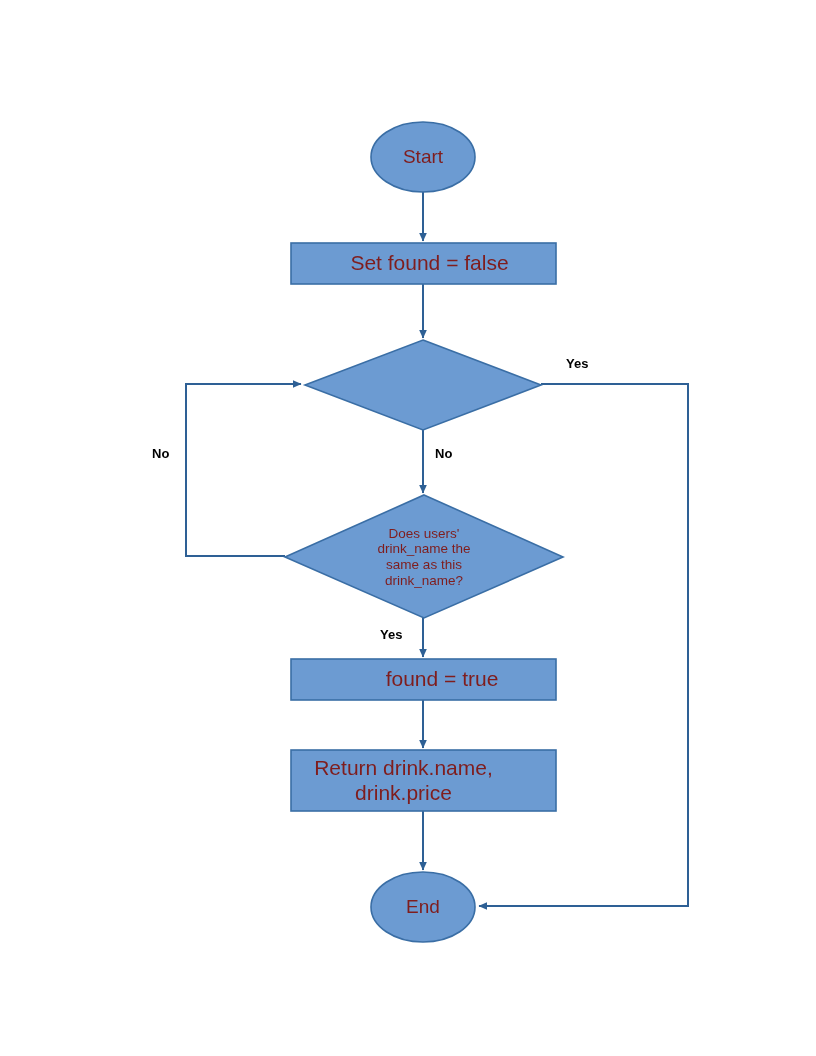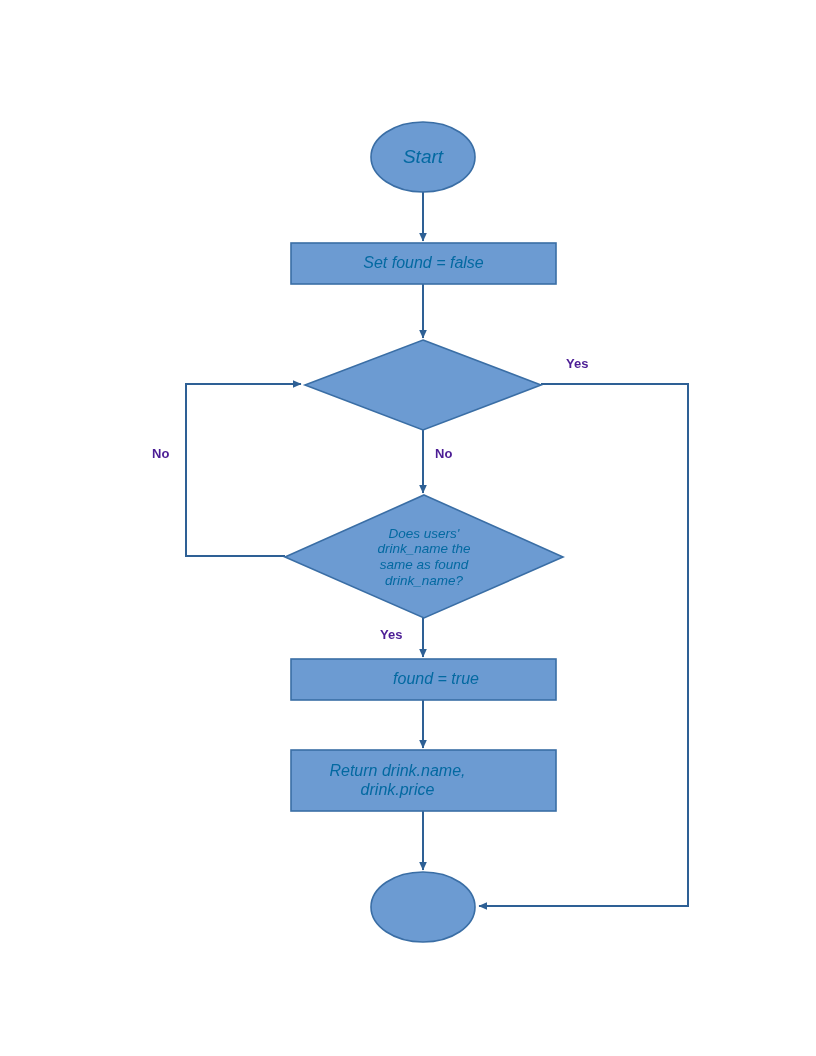--- a/index.html
+++ b/index.html
@@ -25,37 +25,36 @@
     left: 0;
     width: 816px;
     height: 1056px;
   }
   .node-label {
     position: absolute;
     display: flex;
     align-items: center;
     justify-content: center;
     text-align: center;
-    color: #0369a1;
+    color: #7f1d1d;
     font-family: "Liberation Sans", sans-serif;
     pointer-events: none;
     white-space: pre-line;
     line-height: 1.16;
-    font-style: italic;
   }
   .label-terminator { font-size: 19px; }
-  .label-process    { font-size: 16px; }
+  .label-process    { font-size: 21px; margin-left: 6px; }
   .label-decision-1 { font-size: 17px; }
   .label-decision-2 { font-size: 13.5px; }
   .edge-label {
     position: absolute;
     font-family: "Liberation Sans", sans-serif;
     font-size: 13px;
     font-weight: bold;
-    color: #4c1d95;
+    color: #000000;
     white-space: nowrap;
     pointer-events: none;
   }
 </style>
 </head>
 <body>
 
 <div id="flowchart-canvas">
 
   <svg id="flow-svg" viewBox="0 0 816 1056">
@@ -99,28 +98,29 @@
     <ellipse cx="423" cy="907" rx="52" ry="35" fill="#6c9bd2" stroke="#3a6ea5" stroke-width="1.6"></ellipse>
   </svg>
 
   <div class="node-label label-terminator" style="left:371px; top:122px; width:104px; height:70px;">Start</div>
 
   <div class="node-label label-process" style="left:291px; top:243px; width:265px; height:41px;">Set found = false</div>
 
 
   <div class="node-label label-decision-2" style="left:334px; top:496px; width:180px; height:122px;">Does users'
 drink_name the
-same as found
+same as this
 drink_name?</div>
 
   <div class="node-label label-process" style="left:291px; top:659px; width:290px; height:41px;">found = true</div>
 
   <div class="node-label label-process" style="left:291px; top:750px; width:213px; height:61px;">Return drink.name,
 drink.price</div>
 
+  <div class="node-label label-terminator" style="left:371px; top:872px; width:104px; height:70px;">End</div>
 
   <div class="edge-label" style="left:566px; top:356px;">Yes</div>
 
   <div class="edge-label" style="left:435px; top:446px;">No</div>
 
   <div class="edge-label" style="left:152px; top:446px;">No</div>
 
   <div class="edge-label" style="left:380px; top:627px;">Yes</div>
 
 </div>

